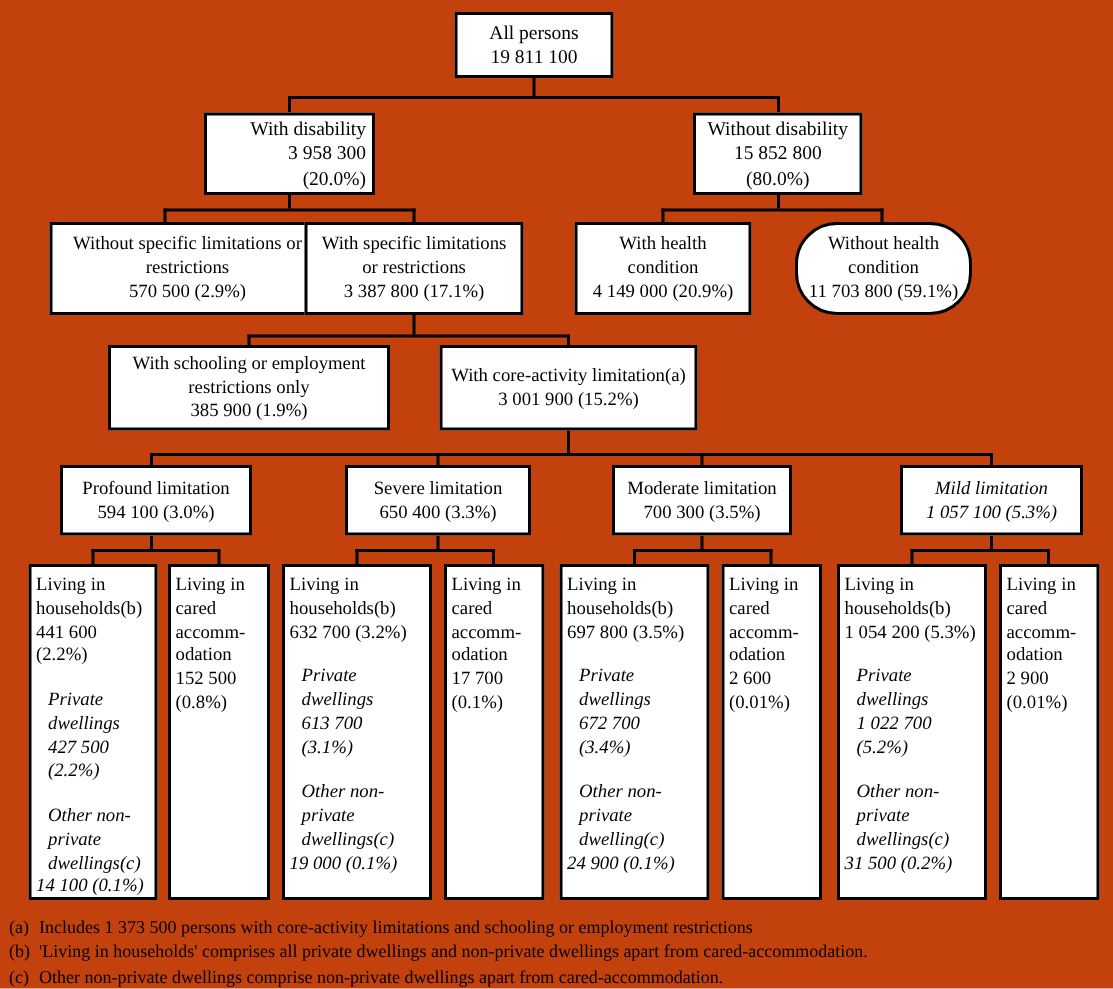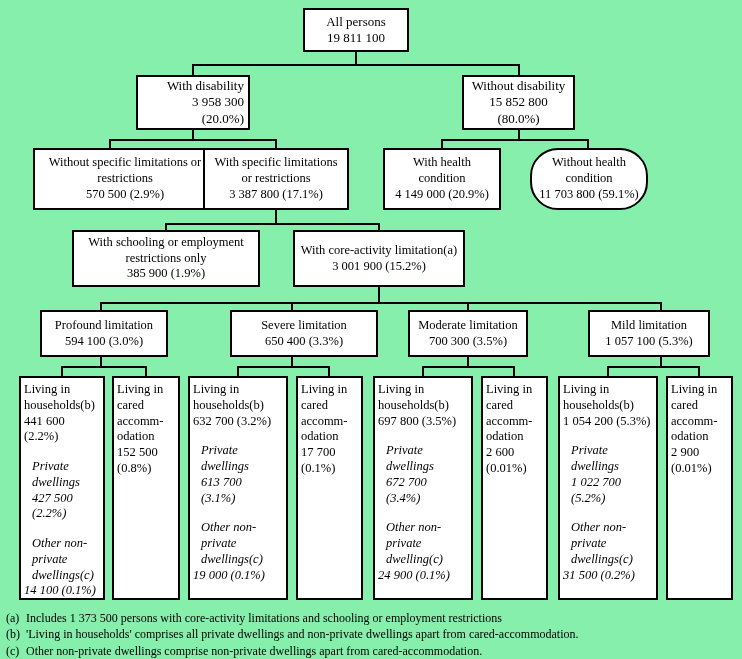--- a/index.html
+++ b/index.html
@@ -1,17 +1,17 @@
 <!DOCTYPE html>
 <html><head>
 <meta charset="utf-8">
 <style>
   html,body{margin:0;padding:0;background:#fff;}
   #canvas{
-    position:relative; width:742px; height:659px; background:#86efac;
+    position:relative; width:742px; height:659px; background:#c2410c;
     font-family:"Liberation Serif","DejaVu Serif",serif; color:#000; overflow:hidden;
   }
   .node{
     position:absolute; border:2px solid #000; background:#fff;
     display:flex; flex-direction:column; justify-content:center; align-items:center;
     text-align:center; font-size:12.5px; line-height:1.27; padding:2px 4px; box-sizing:border-box;
   }
   .big{font-size:13px;}
   .tbox{
     position:absolute; border:2px solid #000; background:#fff; top:376px; height:224px;
@@ -120,29 +120,29 @@
   </div>
   <div class="node" style="left:293px;top:230px;width:172px;height:57px;">
     <div>With core-activity limitation(a)</div>
     <div>3 001 900 (15.2%)</div>
   </div>
 
   <div class="node" style="left:40px;top:310px;width:128px;height:47px;">
     <div>Profound limitation</div>
     <div>594 100 (3.0%)</div>
   </div>
-  <div class="node" style="left:230px;top:310px;width:148px;height:47px;">
+  <div class="node" style="left:230px;top:310px;width:124px;height:47px;">
     <div>Severe limitation</div>
     <div>650 400 (3.3%)</div>
   </div>
   <div class="node" style="left:408px;top:310px;width:120px;height:47px;">
     <div>Moderate limitation</div>
     <div>700 300 (3.5%)</div>
   </div>
-  <div class="node" style="left:588px;top:310px;width:122px;height:47px;">
+  <div class="node" style="left:600px;top:310px;width:122px;height:47px;font-style:italic;">
     <div>Mild limitation</div>
     <div>1 057 100 (5.3%)</div>
   </div>
 
   <div class="tbox" style="left:19px;width:86px;">
     <div class="para">Living in households(b)</div>
     <div class="para">441 600 (2.2%)</div>
     <div class="para ital indent gap">Private dwellings</div>
     <div class="para ital indent">427 500</div>
     <div class="para ital indent">(2.2%)</div>

